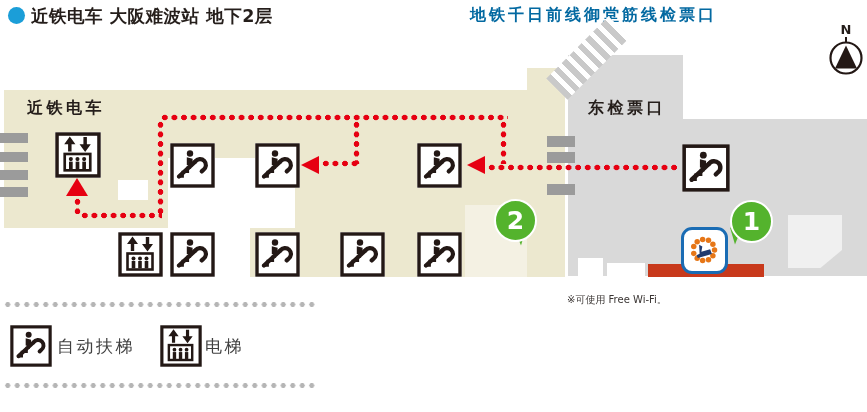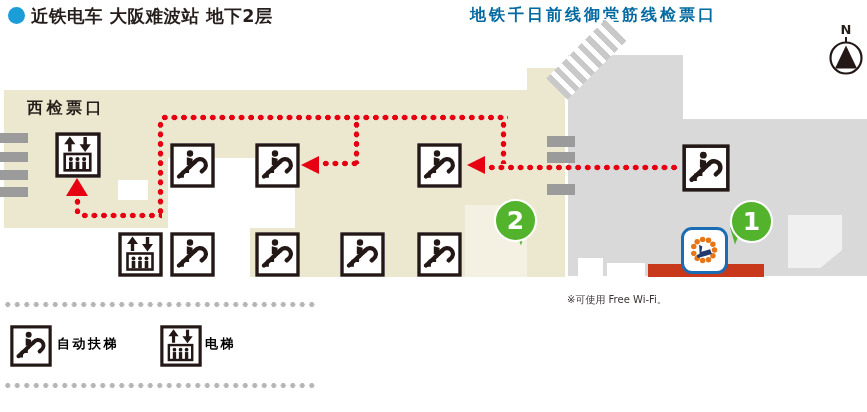--- a/index.html
+++ b/index.html
@@ -30,21 +30,21 @@
   
   .marker{width:39px;height:39px;border-radius:50%;background:#54b32d;border:2px solid #fff;
           display:flex;align-items:center;justify-content:center;color:#fff;font-weight:bold;
           font-size:25px;line-height:1;z-index:30;}
   .mtail{width:0;height:0;z-index:29;}
   
   .t-title{font-size:17.5px;font-weight:bold;letter-spacing:0.5px;color:#251e1b;white-space:nowrap;}
   .t-sub{font-size:16px;font-weight:bold;letter-spacing:3px;color:#0369a1;white-space:nowrap;}
   .t-gate{font-size:16px;font-weight:bold;letter-spacing:3.5px;color:#251e1b;white-space:nowrap;}
   .t-note{font-size:10px;font-weight:500;color:#3a3533;white-space:nowrap;}
-  .t-legend{font-size:13px;font-weight:bold;letter-spacing:2.5px;color:#000000;white-space:nowrap;}
+  .t-legend{font-size:17px;font-weight:normal;letter-spacing:2.5px;color:#404040;white-space:nowrap;}
   .bullet{width:17px;height:17px;border-radius:50%;background:#1b9ed8;}
   .graydots{height:7px;background-image:radial-gradient(circle,#b5b5b5 2.3px,rgba(181,181,181,0) 2.7px);
             background-size:9.5px 7px;background-repeat:repeat-x;}
   .counter{background:#c8391b;}
   .bluebox{width:47px;height:47px;border:3.5px solid #1a6cb4;border-radius:11px;background:#fff;
            box-sizing:border-box;z-index:28;}
   .polyg{background:#f0f0f0;clip-path:polygon(0 0,100% 0,100% 66%,60% 100%,0 100%);}
   .compass-n{font-size:13px;font-weight:bold;color:#251e1b;}
 </style>
 </head>
@@ -201,21 +201,22 @@
 
   <div class="abs mtail" style="left:518px;top:230px;border-top:14px solid #54b32d;border-right:11px solid transparent;transform:rotate(-22deg);"></div>
   <div class="abs marker" style="left:494px;top:199px;">
       <span>2</span>
     </div>
   <div class="abs mtail" style="left:727px;top:229px;border-top:14px solid #54b32d;border-left:11px solid transparent;transform:rotate(22deg);"></div>
   <div class="abs marker" style="left:730px;top:200px;">
       <span>1</span>
     </div>
 
-  <div class="abs t-gate" style="left:27px;top:98px;">西检票口</div>
+  <div class="abs t-gate" style="left:27px;top:98px;">近铁电车</div>
+  <div class="abs t-gate" style="left:588px;top:98px;">东检票口</div>
   <div class="abs t-note" style="left:567px;top:293px;">※可使用 Free Wi-Fi。</div>
 
   <div class="abs graydots" style="left:3px;top:301px;width:313px;"></div>
   <div class="abs icon" style="left:10px;top:325px;width:42px;height:42px;">
       <svg>
         <use href="#sym-esc"></use>
       </svg>
     </div>
   <div class="abs t-legend" style="left:57px;top:335px;">自动扶梯</div>
   <div class="abs icon" style="left:160px;top:325px;width:42px;height:42px;">

